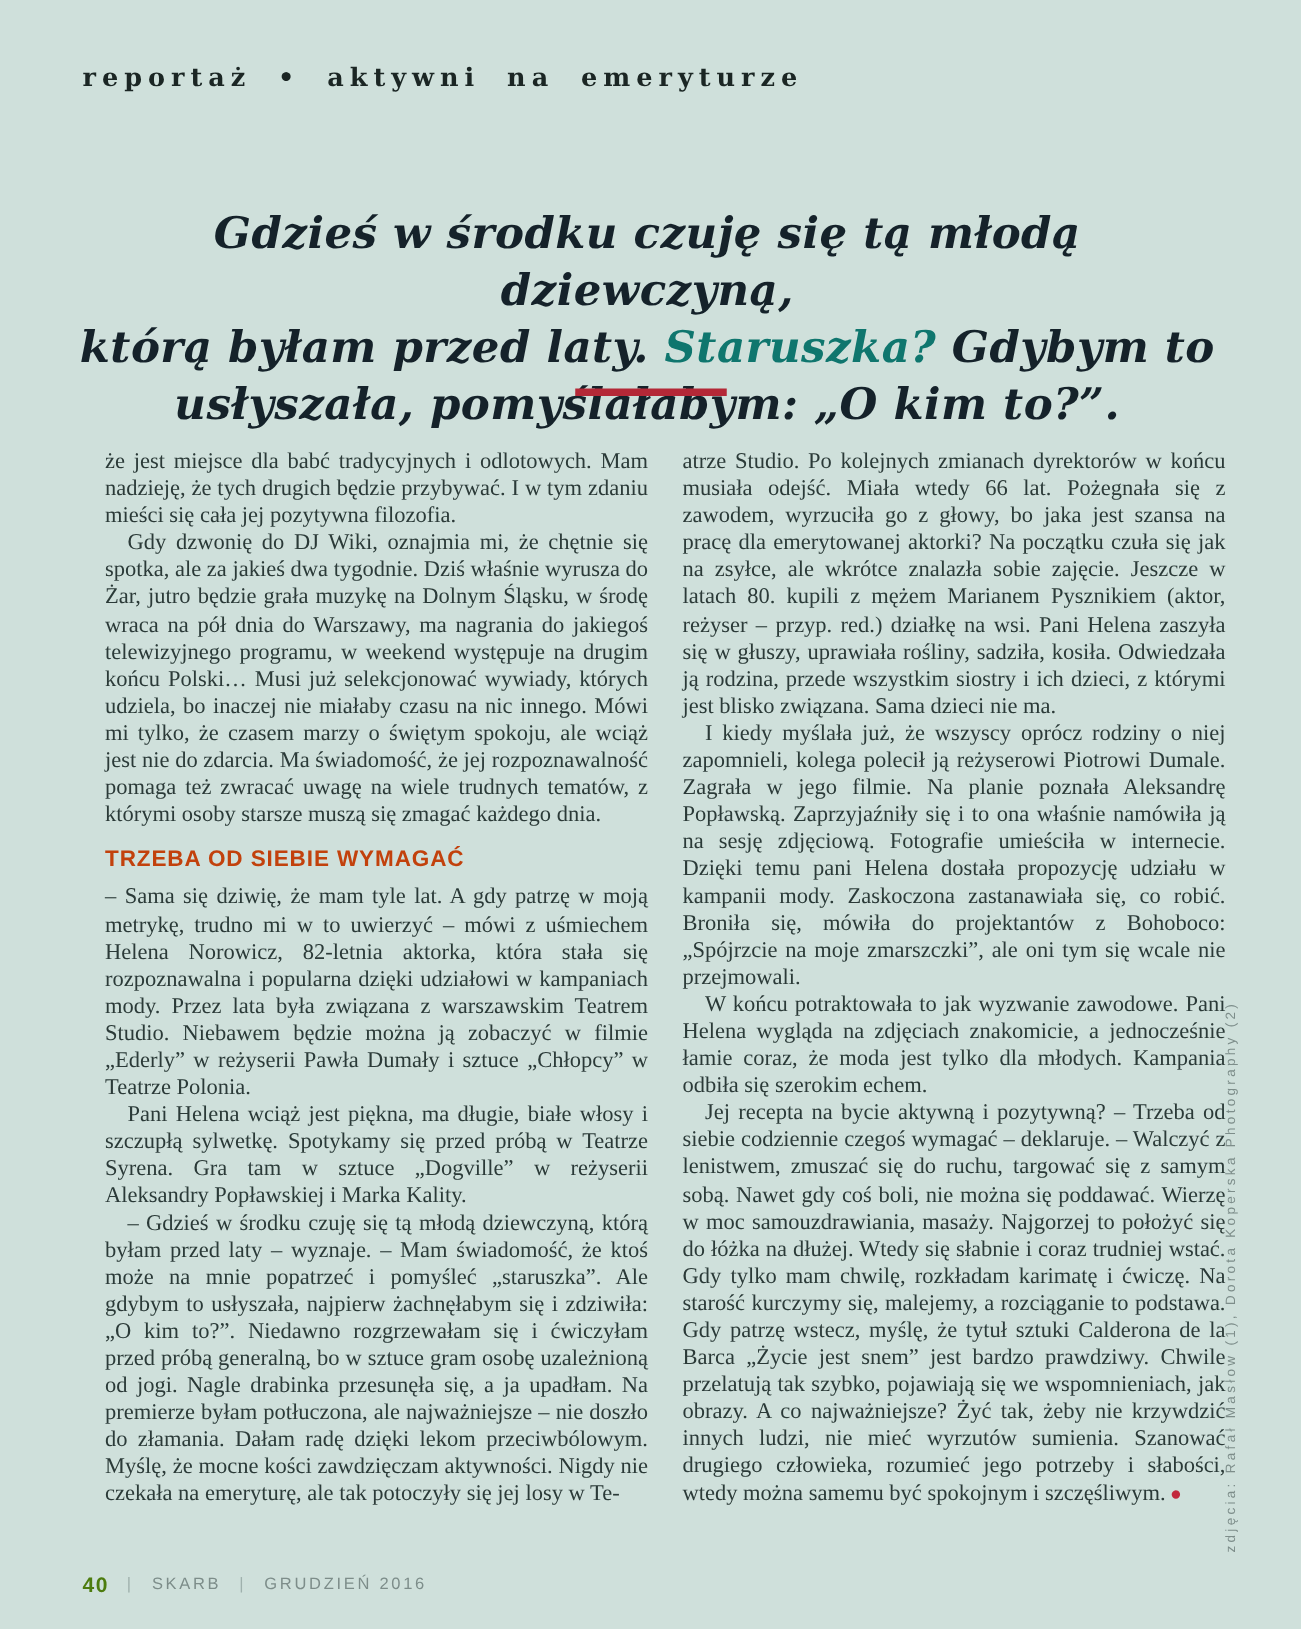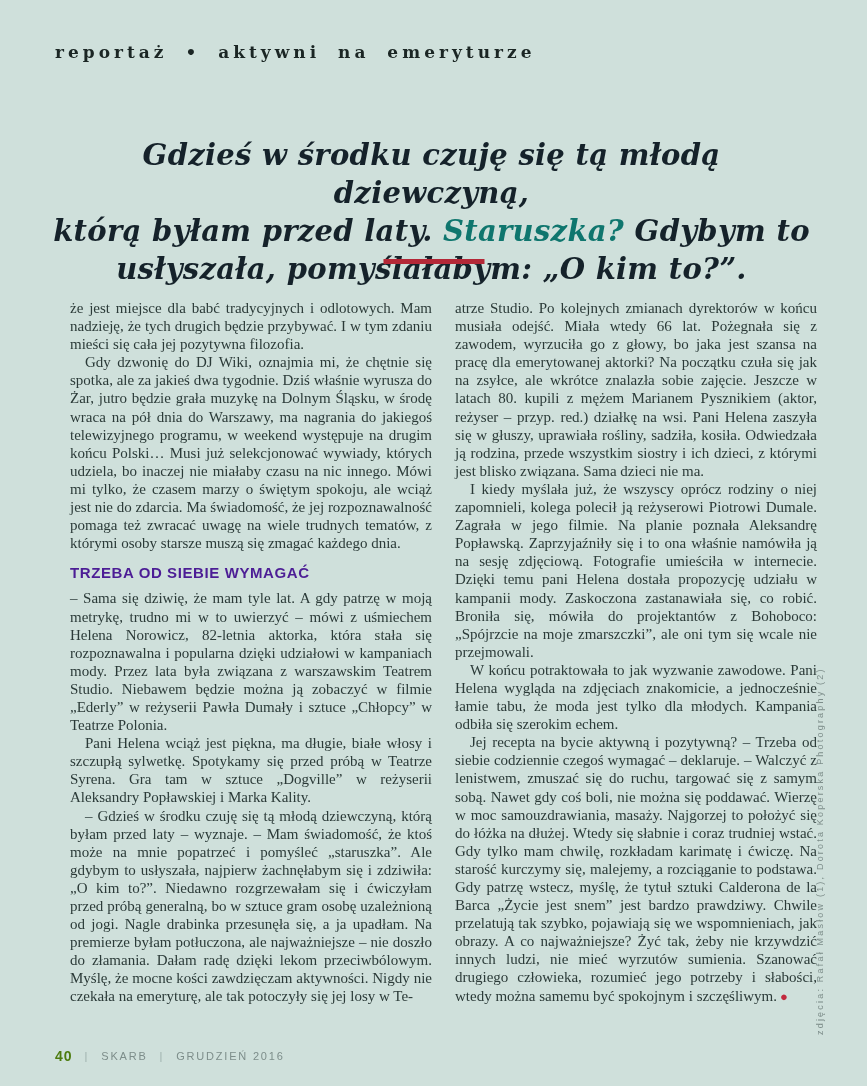--- a/index.html
+++ b/index.html
@@ -40,21 +40,21 @@
     width:362px;
     font-size:15px;line-height:18.1px;
     text-align:justify;
     color:#2b3a38;
   }
   .col p{margin:0;text-indent:15px;}
   .col p.noindent{text-indent:0;}
   .subhead{
     font-family:"Liberation Sans", sans-serif;
     font-weight:bold;font-size:15px;letter-spacing:0.6px;
-    color:#4c1d95;margin:12px 0 7px 0;
+    color:#c2410c;margin:12px 0 7px 0;
   }
   .endmark{color:#c2293d;font-size:13px;padding-left:3px;}
   .credit{
     position:absolute;left:600px;top:805px;width:445px;height:15px;
     transform:rotate(-90deg);
     font-family:"Liberation Sans", sans-serif;
     font-size:9px;letter-spacing:2.2px;
     color:#7d8d8a;white-space:nowrap;
   }
   .footer{
@@ -96,21 +96,21 @@
       <p class="noindent">że jest miejsce dla babć tradycyjnych i odlotowych. Mam nadzieję, że tych drugich będzie przybywać. I w tym zdaniu mieści się cała jej pozytywna filozofia.</p>
       <p>Gdy dzwonię do DJ Wiki, oznajmia mi, że chętnie się spotka, ale za jakieś dwa tygodnie. Dziś właśnie wyrusza do Żar, jutro będzie grała muzykę na Dolnym Śląsku, w środę wraca na pół dnia do Warszawy, ma nagrania do jakiegoś telewizyjnego programu, w weekend występuje na drugim końcu Polski… Musi już selekcjonować wywiady, których udziela, bo inaczej nie miałaby czasu na nic innego. Mówi mi tylko, że czasem marzy o świętym spokoju, ale wciąż jest nie do zdarcia. Ma świadomość, że jej rozpoznawalność pomaga też zwracać uwagę na wiele trudnych tematów, z którymi osoby starsze muszą się zmagać każdego dnia.</p>
       <h3 class="subhead">TRZEBA OD SIEBIE WYMAGAĆ</h3>
       <p class="noindent">– Sama się dziwię, że mam tyle lat. A gdy patrzę w moją metrykę, trudno mi w to uwierzyć – mówi z uśmiechem Helena Norowicz, 82-letnia aktorka, która stała się rozpoznawalna i popularna dzięki udziałowi w kampaniach mody. Przez lata była związana z warszawskim Teatrem Studio. Niebawem będzie można ją zobaczyć w filmie „Ederly” w reżyserii Pawła Dumały i sztuce „Chłopcy” w Teatrze Polonia.</p>
       <p>Pani Helena wciąż jest piękna, ma długie, białe włosy i szczupłą sylwetkę. Spotykamy się przed próbą w Teatrze Syrena. Gra tam w sztuce „Dogville” w reżyserii Aleksandry Popławskiej i Marka Kality.</p>
       <p>– Gdzieś w środku czuję się tą młodą dziewczyną, którą byłam przed laty – wyznaje. – Mam świadomość, że ktoś może na mnie popatrzeć i pomyśleć „staruszka”. Ale gdybym to usłyszała, najpierw żachnęłabym się i zdziwiła: „O kim to?”. Niedawno rozgrzewałam się i ćwiczyłam przed próbą generalną, bo w sztuce gram osobę uzależnioną od jogi. Nagle drabinka przesunęła się, a ja upadłam. Na premierze byłam potłuczona, ale najważniejsze – nie doszło do złamania. Dałam radę dzięki lekom przeciwbólowym. Myślę, że mocne kości zawdzięczam aktywności. Nigdy nie czekała na emeryturę, ale tak potoczyły się jej losy w Te-</p>
     </div>
     <div class="col">
       <p class="noindent">atrze Studio. Po kolejnych zmianach dyrektorów w końcu musiała odejść. Miała wtedy 66 lat. Pożegnała się z zawodem, wyrzuciła go z głowy, bo jaka jest szansa na pracę dla emerytowanej aktorki? Na początku czuła się jak na zsyłce, ale wkrótce znalazła sobie zajęcie. Jeszcze w latach 80. kupili z mężem Marianem Pysznikiem (aktor, reżyser – przyp. red.) działkę na wsi. Pani Helena zaszyła się w głuszy, uprawiała rośliny, sadziła, kosiła. Odwiedzała ją rodzina, przede wszystkim siostry i ich dzieci, z którymi jest blisko związana. Sama dzieci nie ma.</p>
       <p>I kiedy myślała już, że wszyscy oprócz rodziny o niej zapomnieli, kolega polecił ją reżyserowi Piotrowi Dumale. Zagrała w jego filmie. Na planie poznała Aleksandrę Popławską. Zaprzyjaźniły się i to ona właśnie namówiła ją na sesję zdjęciową. Fotografie umieściła w internecie. Dzięki temu pani Helena dostała propozycję udziału w kampanii mody. Zaskoczona zastanawiała się, co robić. Broniła się, mówiła do projektantów z Bohoboco: „Spójrzcie na moje zmarszczki”, ale oni tym się wcale nie przejmowali.</p>
-      <p>W końcu potraktowała to jak wyzwanie zawodowe. Pani Helena wygląda na zdjęciach znakomicie, a jednocześnie łamie tabu, że moda jest tylko dla młodych. Kampania odbiła się szerokim echem.</p>
+      <p>W końcu potraktowała to jak wyzwanie zawodowe. Pani Helena wygląda na zdjęciach znakomicie, a jednocześnie łamie coraz, że moda jest tylko dla młodych. Kampania odbiła się szerokim echem.</p>
       <p><span>Jej recepta na bycie aktywną i pozytywną? – Trzeba od siebie codziennie czegoś wymagać – deklaruje. – Walczyć z lenistwem, zmuszać się do ruchu, targować się z samym sobą. Nawet gdy coś boli, nie można się poddawać. Wierzę w moc samouzdrawiania, masaży. Najgorzej to położyć się do łóżka na dłużej. Wtedy się słabnie i coraz trudniej wstać. Gdy tylko mam chwilę, rozkładam karimatę i ćwiczę. Na starość kurczymy się, malejemy, a rozciąganie to podstawa. Gdy patrzę wstecz, myślę, że tytuł sztuki Calderona de la Barca „Życie jest snem” jest bardzo prawdziwy. Chwile przelatują tak szybko, pojawiają się we wspomnieniach, jak obrazy. A co najważniejsze? Żyć tak, żeby nie krzywdzić innych ludzi, nie mieć wyrzutów sumienia. Szanować drugiego człowieka, rozumieć jego potrzeby i słabości, wtedy można samemu być spokojnym i szczęśliwym.</span><span class="endmark">●</span></p>
     </div>
   </div>
 
   <div class="credit">zdjęcia: Rafał Masłow (1), Dorota Koperska Photography (2)</div>
 
   <div class="footer">
     <span class="pagenum">40</span>
     <span class="sep">|</span>
     <span class="mag">SKARB</span>

